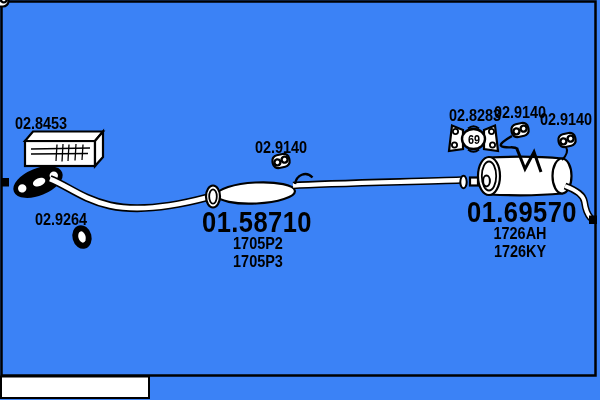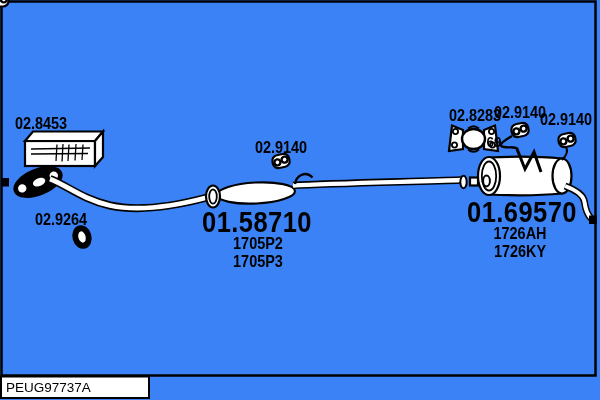--- a/index.html
+++ b/index.html
@@ -7,21 +7,21 @@
     position:relative;width:600px;height:400px;background:#3b82f6;overflow:hidden;
     font-family:"Liberation Sans",sans-serif;color:#000;
   }
   #art{position:absolute;left:0;top:0;}
   .lbl{
     position:absolute;white-space:nowrap;font-weight:bold;line-height:1;
     transform:translateX(-50%) scaleX(0.85);color:#000;
   }
   .lbl-sm{font-size:17px;}
   .lbl-lg{font-size:30px;letter-spacing:0.5px;}
-  .lbl-mark{font-size:15px;transform:translateX(-50%) scaleX(0.9);margin-left:20px;}
+  .lbl-mark{font-size:12px;transform:translateX(-50%) scaleX(0.9);}
   .footer-code{
     position:absolute;left:6px;top:380px;font-size:13.5px;font-weight:normal;
     white-space:nowrap;color:#000;
   }
 </style>
 </head>
 <body>
 
 <div id="stage">
 
@@ -134,14 +134,13 @@
   <div class="lbl lbl-sm" style="left:566px;top:111px;">02.9140</div>
 
   <div class="lbl lbl-lg" style="left:257px;top:207px;">01.58710</div>
   <div class="lbl lbl-sm" style="left:258px;top:235px;">1705P2</div>
   <div class="lbl lbl-sm" style="left:258px;top:253px;">1705P3</div>
 
   <div class="lbl lbl-lg" style="left:522px;top:197px;">01.69570</div>
   <div class="lbl lbl-sm" style="left:520px;top:225px;">1726AH</div>
   <div class="lbl lbl-sm" style="left:520px;top:243px;">1726KY</div>
 
-  <div class="footer-code">PEUG97737A</div>
 </div>
 
 </body></html>

